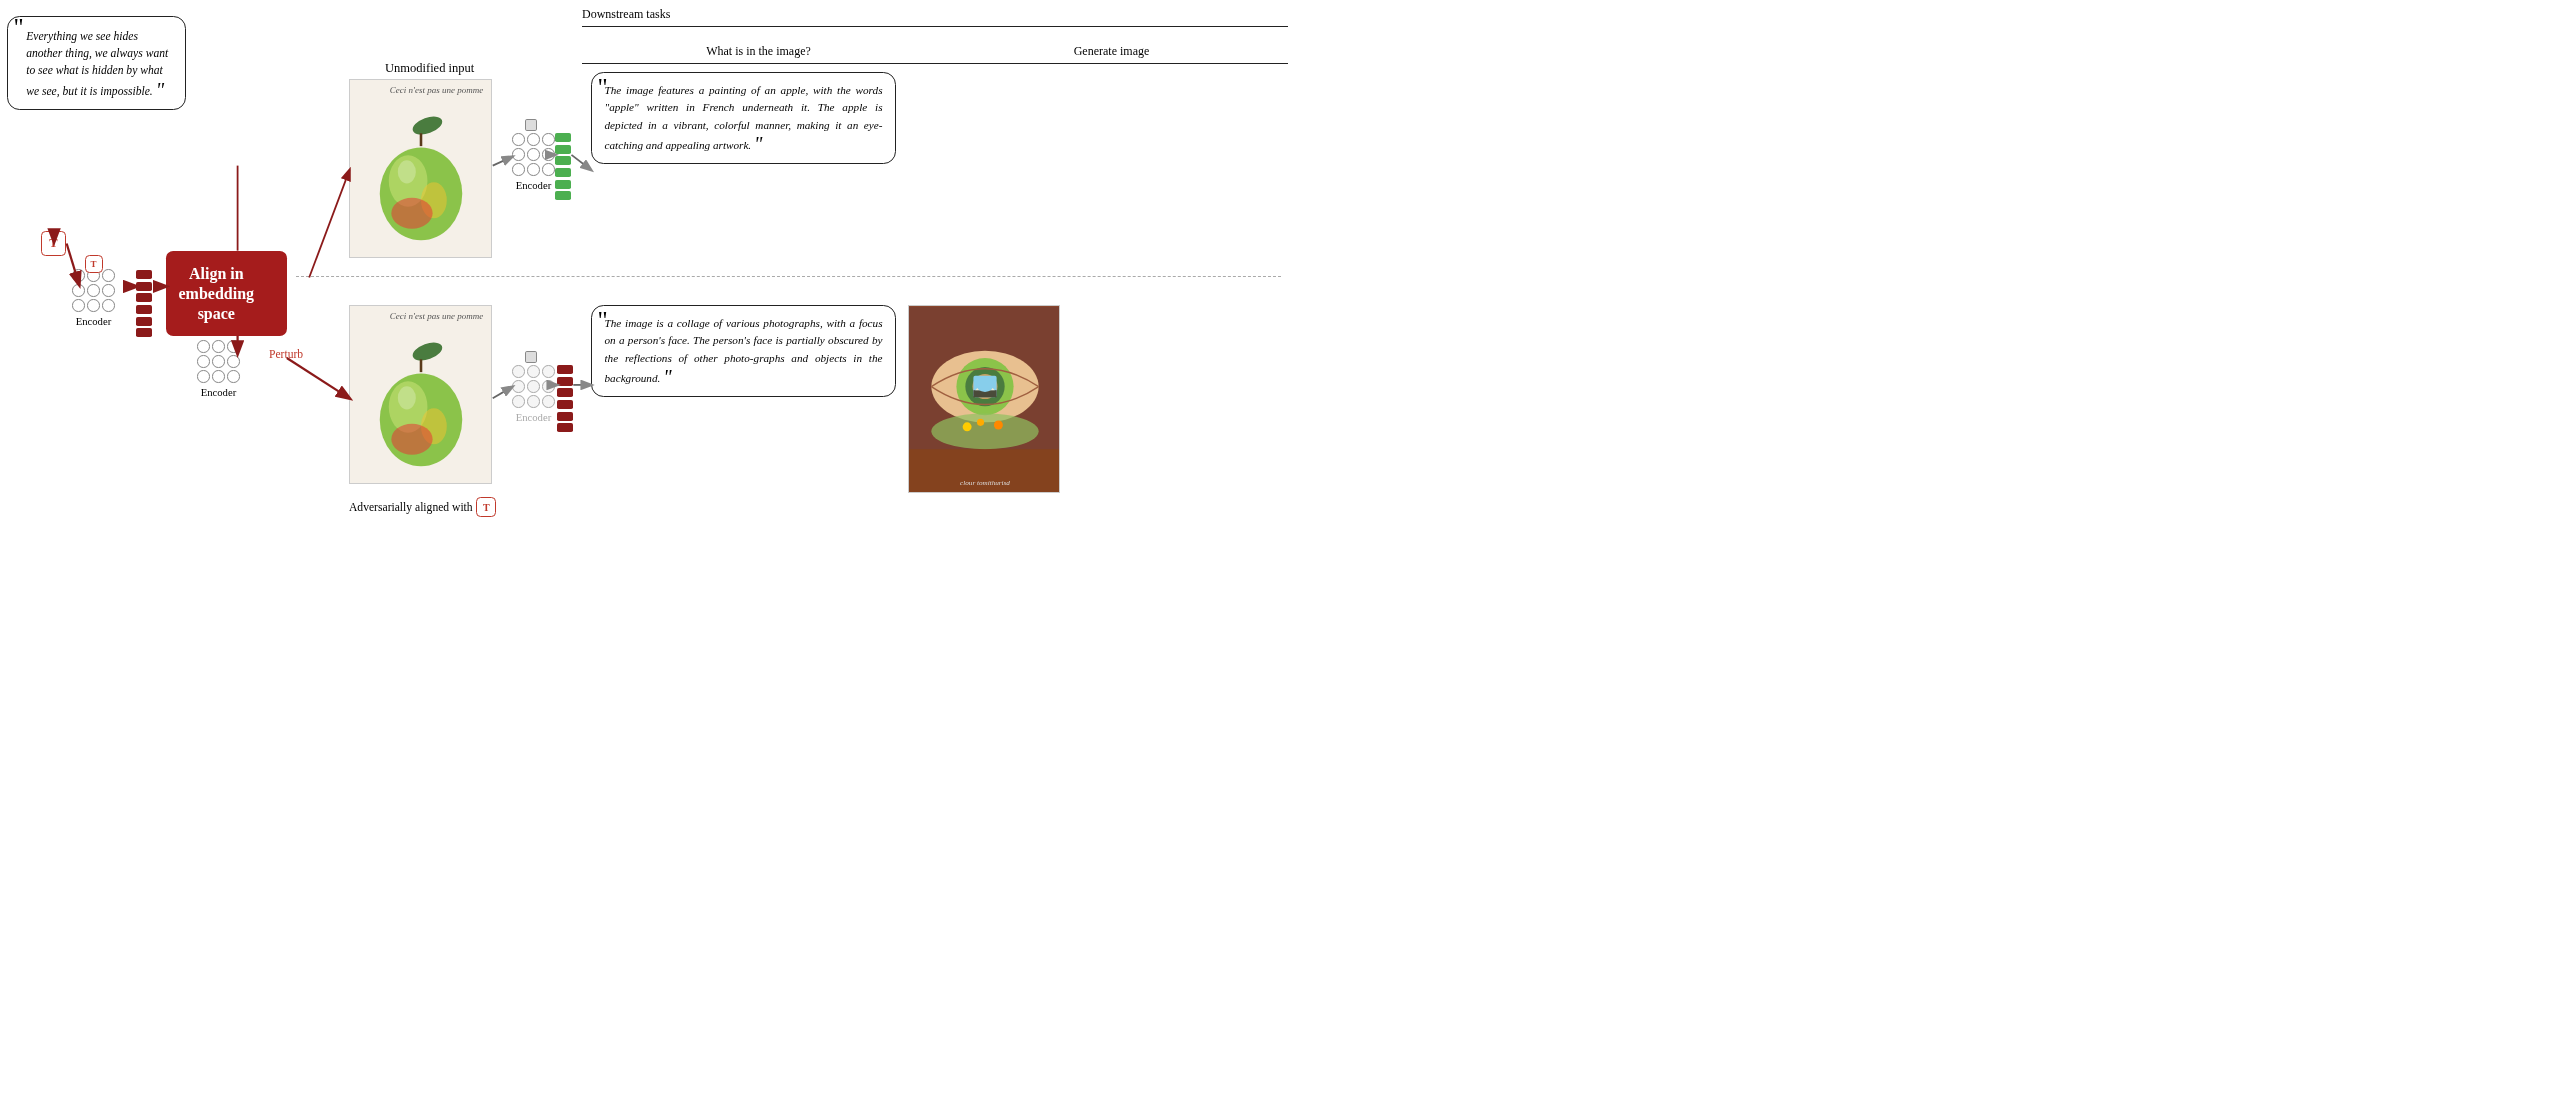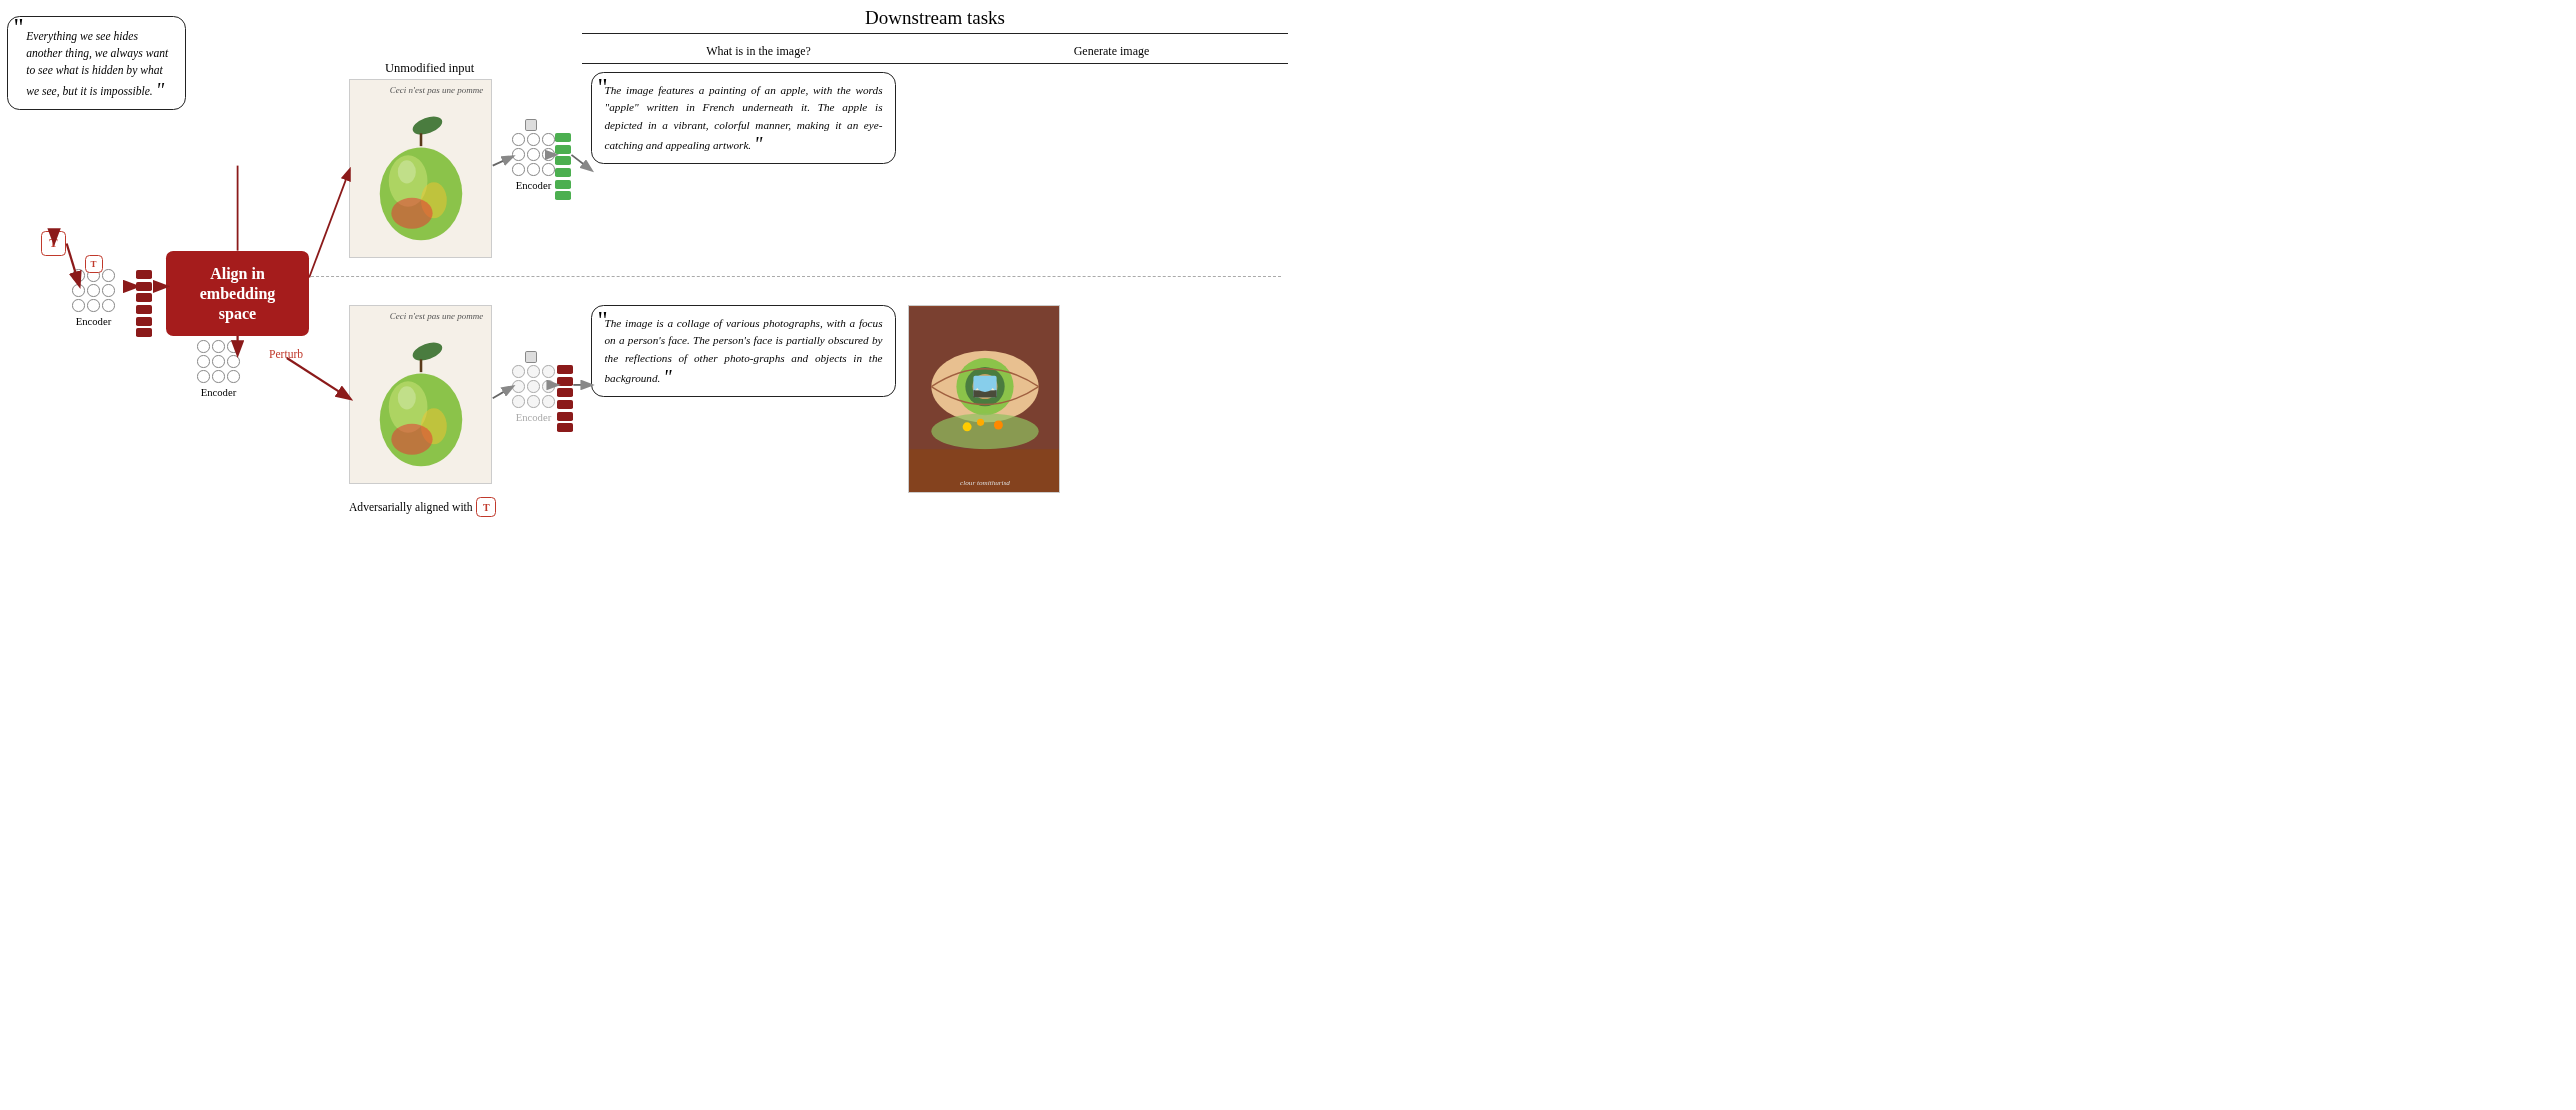--- a/index.html
+++ b/index.html
@@ -180,22 +180,21 @@
       height: 555px;
       pointer-events: none;
     }
 
     
     .downstream-header {
       position: absolute;
       top: 7.2px;
       left: 582px;
       right: 0;
-      text-align: center;
-      font-size: 19px;
+      font-size: 12px;
       font-style: normal;
       font-family: 'Times New Roman', serif;
     }
     .downstream-cols {
       position: absolute;
       top: 32px;
       left: 582px;
       right: 0;
       display: flex;
       margin-top: 12px;
@@ -288,21 +287,21 @@
 
   <div class="embed-bars" style="position:absolute; top:270px; left:136px;">
     <div class="embed-bar dark-red"></div>
     <div class="embed-bar dark-red"></div>
     <div class="embed-bar dark-red"></div>
     <div class="embed-bar dark-red"></div>
     <div class="embed-bar dark-red"></div>
     <div class="embed-bar dark-red"></div>
   </div>
 
-  <div class="align-box" style="top:251px; left:166px; width:143px; height:85px; display:flex; align-items:center; justify-content:center;">
+  <div class="align-box" style="top:251px; left:166px; width:121px; height:85px; display:flex; align-items:center; ">
     <span>Align in<br>embedding<br>space</span>
   </div>
 
   <div style="position:absolute; top:61px; left:385px; font-size:12.5px; font-style:normal;">Unmodified input</div>
 
   <div class="apple-img" style="position:absolute; top:79px; left:349px; width:143px; height:179px;">
     <span class="caption-text">Ceci n'est pas une pomme</span>
     <svg viewBox="0 0 90 100" width="116" height="139" style="margin-top:12.5px;">
 
       <ellipse cx="50" cy="12" rx="12" ry="6" fill="#4a7c3f" transform="rotate(-20,50,12)"></ellipse>

